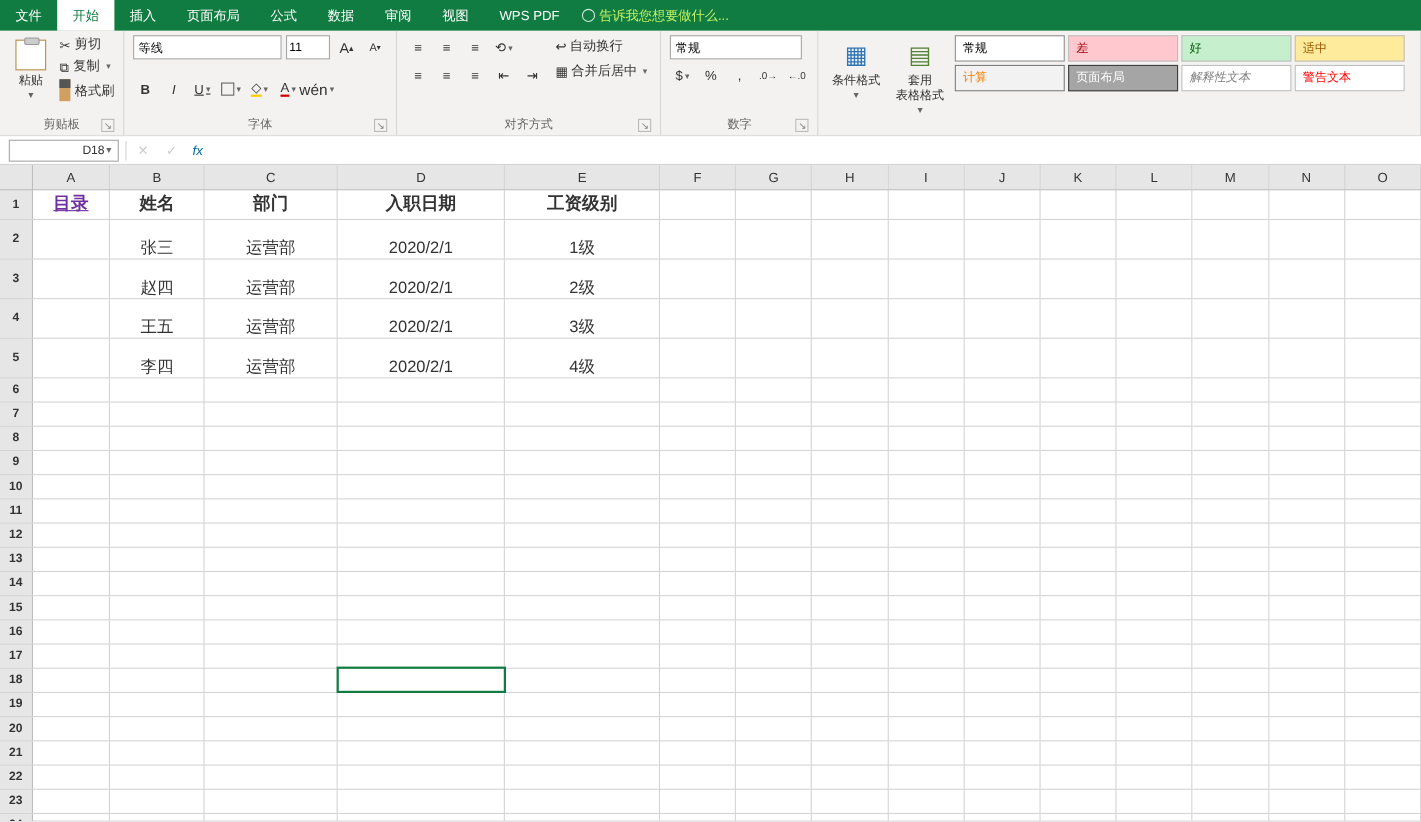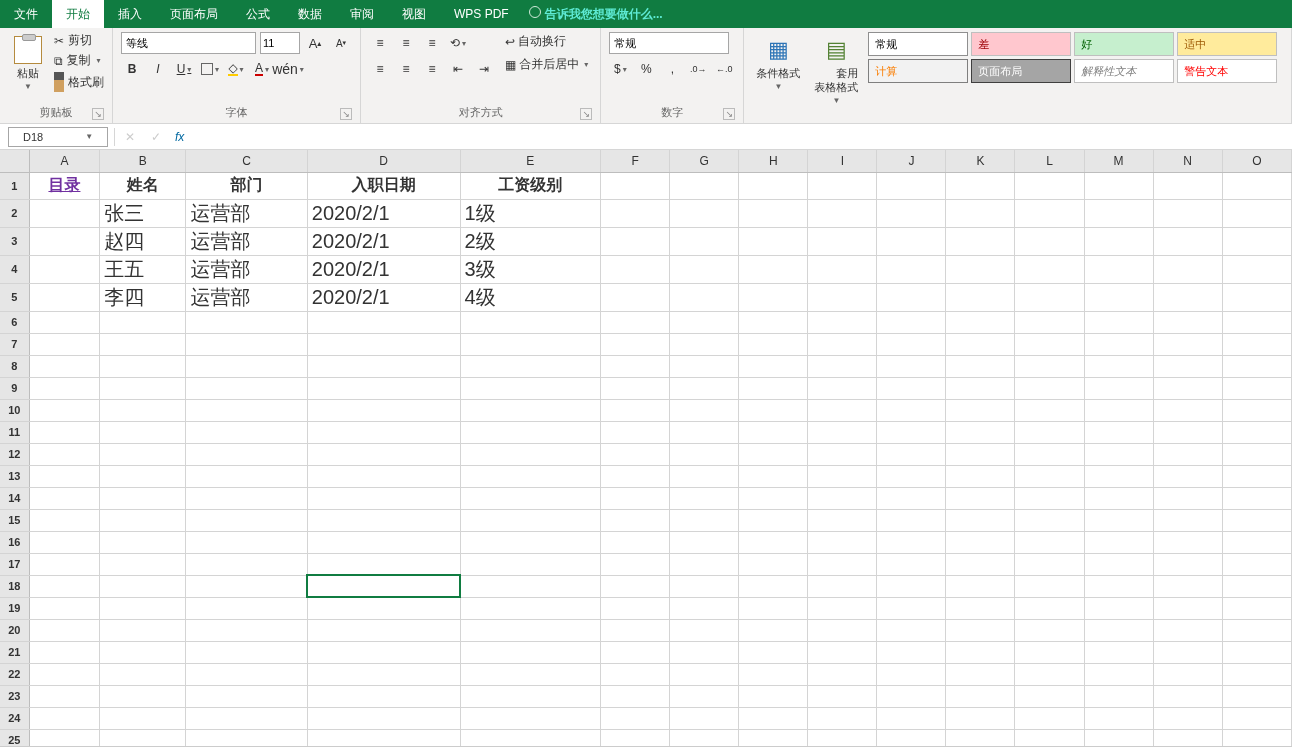--- a/index.html
+++ b/index.html
@@ -1,20 +1,20 @@
 <!DOCTYPE html>
 <html><head>
 <meta charset="utf-8">
 <style>
   html,body{margin:0;padding:0;font-family:"Microsoft YaHei",SimSun,Arial,sans-serif;font-size:12px;color:#333;background:#fff;overflow:hidden;}
   *{box-sizing:border-box;}
   .menubar{display:flex;align-items:center;background:#107c41;height:28px;color:#fff;}
   .menubar .tab{padding:0 14px;height:28px;line-height:28px;cursor:pointer;}
   .menubar .tab.active{background:#fff;color:#107c41;}
-  .menubar .tell{display:flex;align-items:flex-start;color:#5eead4;margin-left:6px;font-weight:bold;}
+  .menubar .tell{display:flex;align-items:center;color:#bef264;margin-left:6px;}
   .menubar .bulb{width:12px;height:12px;border:1px solid #cfe9d8;border-radius:50%;margin-right:4px;display:inline-block;position:relative;}
   .ribbon{display:flex;background:#f3f2f1;border-bottom:1px solid #d6d6d6;height:96px;}
   .group{border-right:1px solid #d6d6d6;padding:4px 8px 0 8px;display:flex;flex-direction:column;justify-content:space-between;min-width:60px;}
   .group-body{display:flex;gap:6px;align-items:flex-start;}
   .group-title{text-align:center;font-size:11px;color:#666;padding:3px 0;position:relative;}
   .group-title .launcher{position:absolute;right:0;bottom:3px;font-size:9px;color:#888;border:1px solid #bbb;width:12px;height:12px;line-height:10px;text-align:center;cursor:pointer;}
   .btn{display:flex;flex-direction:column;align-items:center;padding:2px 4px;cursor:pointer;font-size:11px;line-height:14px;}
   .icon{display:inline-block;text-align:center;}
   .stackv{display:flex;flex-direction:column;gap:3px;}
   .row{display:flex;align-items:center;gap:4px;}
@@ -26,34 +26,34 @@
   .drop::after{content:"▾";font-size:8px;margin-left:2px;color:#666;}
   .underline-red{border-bottom:2px solid #c00;display:inline-block;line-height:12px;}
   .underline-ylw{border-bottom:2px solid #fc0;display:inline-block;line-height:12px;}
   .big-icon{width:32px;height:32px;display:flex;align-items:center;justify-content:center;font-size:20px;}
   .clipboard-ico{width:28px;height:28px;background:#fff;border:1px solid #b58b3e;position:relative;}
   .clipboard-ico::before{content:"";position:absolute;top:-3px;left:7px;width:12px;height:5px;background:#ccc;border:1px solid #999;border-radius:2px;}
   .brush-ico{width:10px;height:20px;background:#d0a060;border-top:8px solid #555;display:inline-block;}
   .style-grid{display:grid;grid-template-columns:100px 100px 100px 100px;gap:3px;}
   .style-cell{border:1px solid #bfbfbf;background:#fff;height:24px;line-height:22px;padding:0 6px;font-size:11px;overflow:hidden;white-space:nowrap;cursor:pointer;}
   .formula-area{display:flex;align-items:center;border-bottom:1px solid #d6d6d6;height:26px;background:#fff;}
-  .namebox{width:100px;border:1px solid #a6a6a6;height:20px;margin:0 4px 0 8px;padding:0 4px;font-size:11px;display:flex;align-items:center;justify-content:center;gap:42px;}
+  .namebox{width:100px;border:1px solid #a6a6a6;height:20px;margin:0 4px 0 8px;padding:0 4px;font-size:11px;display:flex;align-items:center;justify-content:flex-end;}
   .fx-btn{width:26px;text-align:center;color:#777;cursor:pointer;}
   .sep-v{width:1px;height:18px;background:#d6d6d6;margin:0 2px;}
   .fx-lab{font-style:italic;margin:0 6px;color:#0369a1;}
   .fx-input{flex:1;height:20px;border:none;outline:none;font-size:12px;}
   .grid-wrap{position:relative;height:597px;overflow:auto;border-bottom:1px solid #ccc;}
   table.sheet{border-collapse:collapse;table-layout:fixed;}
   table.sheet th,table.sheet td{border:1px solid #d4d4d4;height:22px;padding:0;}
   table.sheet thead th{background:#e6e6e6;font-weight:normal;border-top:none;border-bottom:1px solid #bdbdbd;}
   table.sheet .rowhdr{background:#e6e6e6;text-align:center;width:30px;border-left:none;border-right:1px solid #bdbdbd;font-size:11px;}
   table.sheet thead .rowhdr{background:#e6e6e6;border-right:1px solid #bdbdbd;}
   table.sheet td>div{padding:0 4px;white-space:nowrap;overflow:hidden;}
   .header-row td>div{font-weight:bold;text-align:center;font-size:16px;}
-  .data-row td>div{font-size:20px;}
+  .data-row td>div{text-align:center;font-size:15px;margin-top:16px;}
   .link{color:#7030a0;text-decoration:underline;}
   .selected-cell{outline:2px solid #107c41;outline-offset:-1px;}
 </style>
 </head>
 <body>
 
 <div class="menubar" id="menubar">
     <div class="tab">文件</div>
     <div class="tab active">开始</div>
     <div class="tab">插入</div>
@@ -92,21 +92,21 @@
         <div class="row">
             <span class="brush-ico"></span>
             <span>格式刷</span>
           </div>
       </div>
     </div>
     <div class="group-title"><span>剪贴板</span><span class="launcher">↘</span></div>
   </div>
 
   <div class="group">
-    <div class="group-body stackv" style="gap:4px">
+    <div class="group-body stackv" style="gap:16px">
       <div class="row">
         <input class="sel fontname" value="等线" style="">
         <input class="sel fontsize" value="11" style="">
         <div class="sq" style="font-size:13px;">
             <span>A</span>
             <sup style="font-size:8px">▴</sup>
           </div>
         <div class="sq" style="font-size:10px;">
             <span>A</span>
             <sup style="font-size:7px">▾</sup>
@@ -178,21 +178,21 @@
 
   <div class="group" style="flex:1;min-width:0">
     <div class="group-body">
       <div class="btn">
         <div class="big-icon" style="font-size:22px;color:#2e75b6">▦</div>
         <span>条件格式</span>
           <span style="font-size:8px;color:#666">▼</span>
       </div>
       <div class="btn">
         <div class="big-icon" style="font-size:22px;color:#548235">▤</div>
-        <span style="text-align:right;white-space:pre">套用
+        <span style="text-align:center;white-space:pre">套用
 表格格式</span>
           <span style="font-size:8px;color:#666">▼</span>
       </div>
       <div class="style-grid" id="style-grid">
           <div class="style-cell" style="background: rgb(255, 255, 255); color: rgb(0, 0, 0); border-color: rgb(143, 143, 143);">常规</div>
           <div class="style-cell" style="background: rgb(255, 199, 206); color: rgb(156, 0, 6); border-color: rgb(191, 191, 191);">差</div>
           <div class="style-cell" style="background: rgb(198, 239, 206); color: rgb(0, 97, 0); border-color: rgb(191, 191, 191);">好</div>
           <div class="style-cell" style="background: rgb(255, 235, 156); color: rgb(156, 87, 0); border-color: rgb(191, 191, 191);">适中</div>
           <div class="style-cell" style="background: rgb(242, 242, 242); color: rgb(250, 125, 0); border-color: rgb(127, 127, 127);">计算</div>
           <div class="style-cell" style="background: rgb(165, 165, 165); color: rgb(255, 255, 255); border-color: rgb(63, 63, 63);">页面布局</div>

